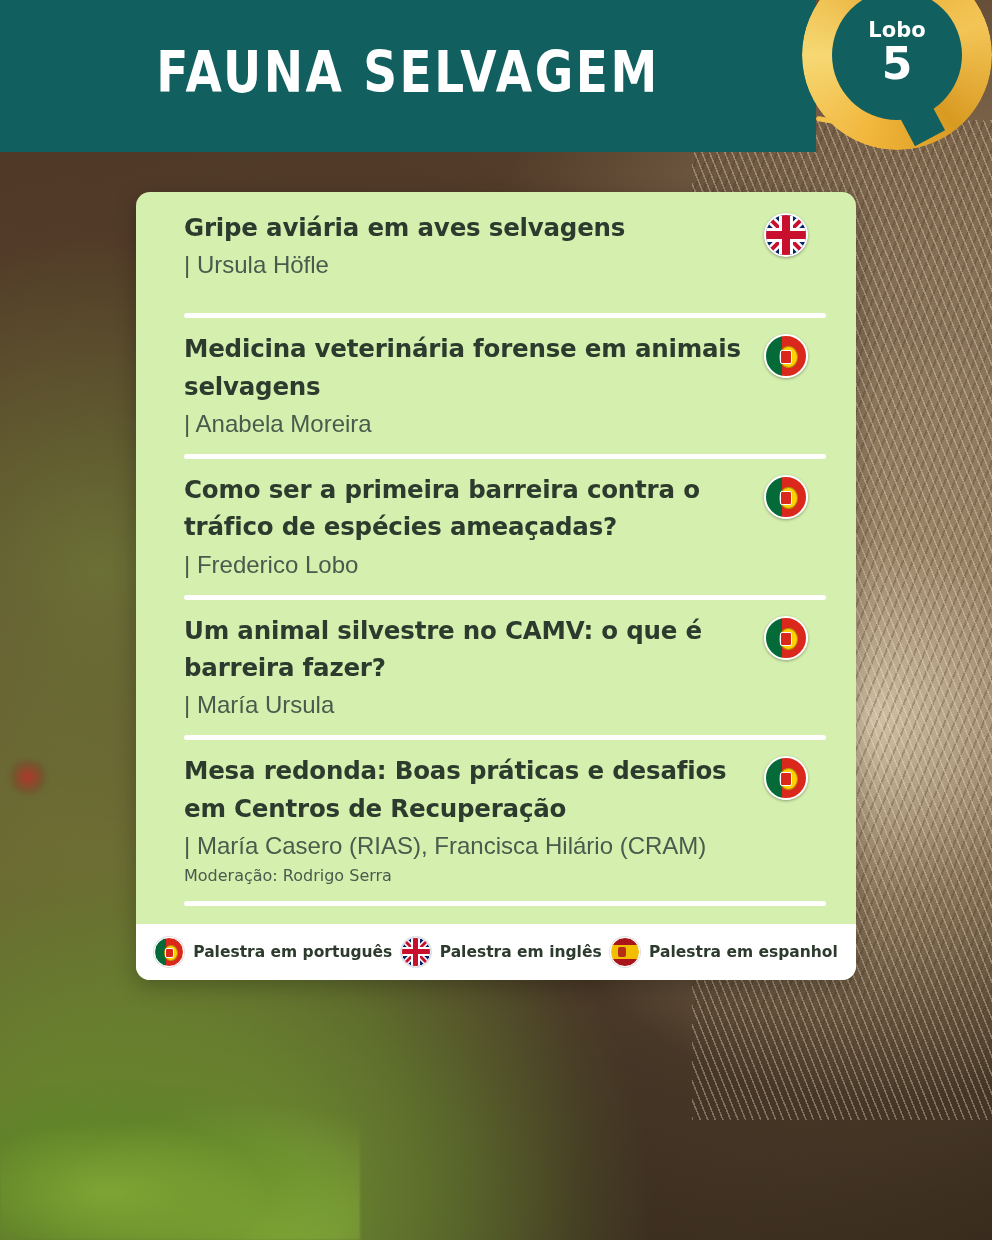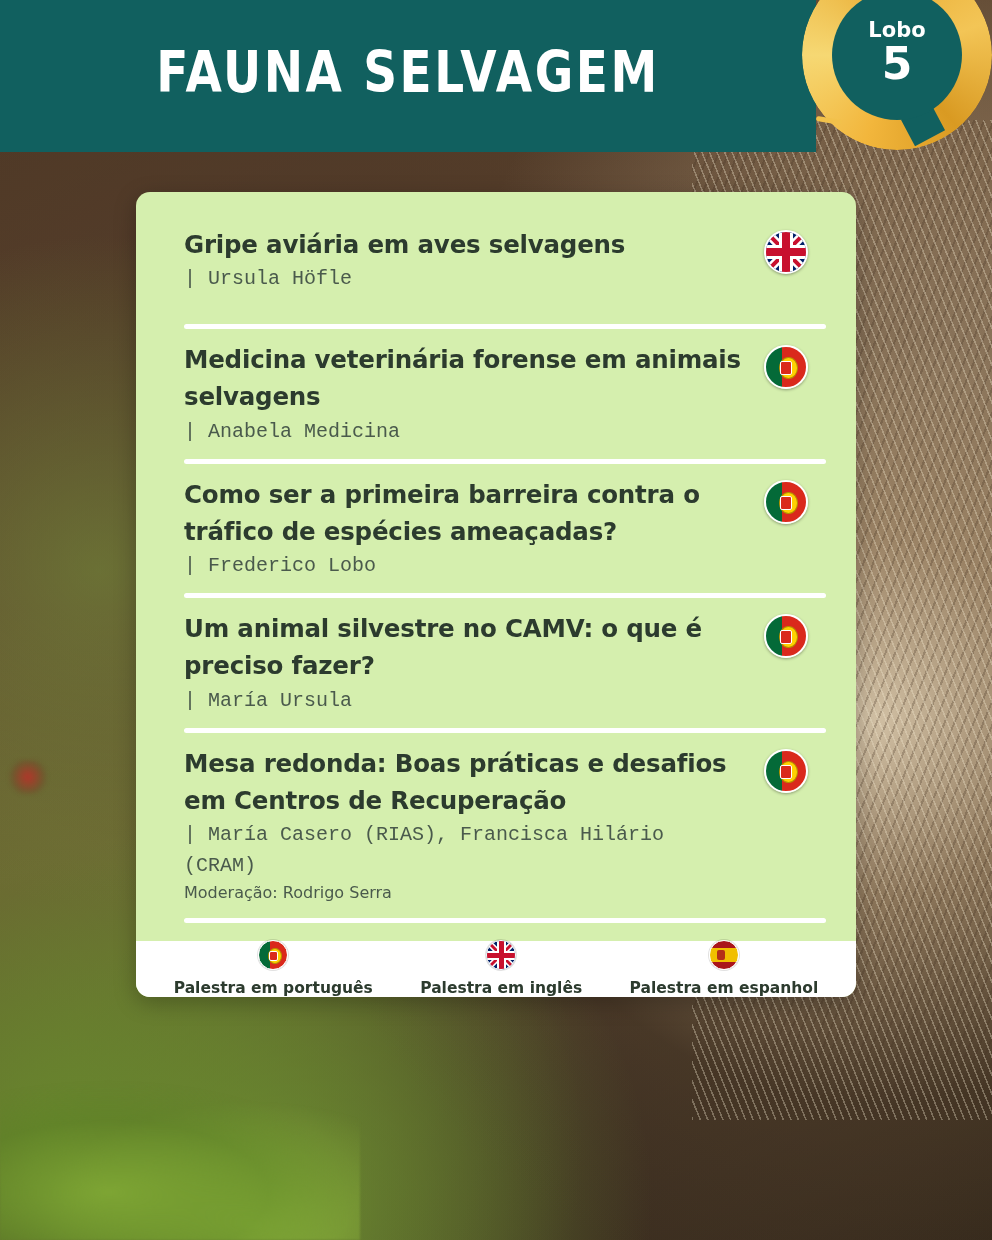--- a/index.html
+++ b/index.html
@@ -138,44 +138,44 @@
 
   
   .card {
     position: absolute;
     left: 136px;
     top: 192px;
     width: 720px;
     background: #d5efae;
     border-radius: 14px;
     z-index: 4;
-    padding: 34px 0 0 0;
+    padding: 17px 0 0 0;
     box-shadow: 0 6px 22px rgba(0,0,0,0.25);
   }
 
   .talk {
     position: relative;
     padding: 0 30px 0 48px;
     margin-bottom: 0;
   }
   .talk-inner { position: relative; padding-right: 78px; }
 
   .talk-title {
     color: #2c3b2e;
     font-weight: bold;
     font-size: 24.5px;
     line-height: 1.52;
     letter-spacing: -0.2px;
     font-family: "DejaVu Sans", sans-serif;
   }
   .talk-speaker {
     color: #4a5a4c;
-    font-size: 20px;
+    font-size: 24px;
     line-height: 1.55;
-    font-family: Liberation Mono, monospace;
+    font-family: Liberation Sans, sans-serif;
     font-weight: normal;
   }
   .talk-moderation {
     color: #4a5a4c;
     font-size: 16px;
     line-height: 1.55;
     font-family: "DejaVu Sans", sans-serif;
   }
 
   .divider {
@@ -272,21 +272,21 @@
   .legend {
     margin-top: 18px;
     background: #ffffff;
     border-radius: 0 0 14px 14px;
     height: 56px;
     display: flex;
     align-items: center;
     justify-content: space-around;
     padding: 0 14px;
   }
-  .legend-item { display: flex; align-items: center; gap: 9px; flex-direction: column; }
+  .legend-item { display: flex; align-items: center; gap: 9px; }
   .legend-flag {
     position: relative;
     width: 30px; height: 30px;
     border-radius: 50%;
     overflow: hidden;
     border: 1.5px solid #ffffff;
     box-shadow: 0 0 0 1px rgba(0,0,0,0.12);
     flex: 0 0 auto;
   }
   .legend-flag.flag-pt::after { width: 12px; height: 14px; margin-top: -7px; border-width: 1px; }
@@ -345,38 +345,38 @@
         <div class="uk-cross-v2"></div>
           <div class="uk-cross-h2"></div>
       </div>
     </div>
   </div>
   <div class="divider tall"></div>
 
   <div class="talk">
     <div class="talk-inner">
       <div class="talk-title">Medicina veterinária forense em animais selvagens</div>
-      <div class="talk-speaker">| Anabela Medicina</div>
+      <div class="talk-speaker">| Anabela Moreira</div>
       <div class="flag flag-pt"></div>
     </div>
   </div>
   <div class="divider"></div>
 
   <div class="talk">
     <div class="talk-inner">
       <div class="talk-title">Como ser a primeira barreira contra o tráfico de espécies ameaçadas?</div>
       <div class="talk-speaker">| Frederico Lobo</div>
       <div class="flag flag-pt"></div>
     </div>
   </div>
   <div class="divider"></div>
 
   <div class="talk">
     <div class="talk-inner">
-      <div class="talk-title">Um animal silvestre no CAMV: o que é preciso fazer?</div>
+      <div class="talk-title">Um animal silvestre no CAMV: o que é barreira fazer?</div>
       <div class="talk-speaker">| María Ursula</div>
       <div class="flag flag-pt"></div>
     </div>
   </div>
   <div class="divider"></div>
 
   <div class="talk">
     <div class="talk-inner">
       <div class="talk-title">Mesa redonda: Boas práticas e desafios em Centros de Recuperação</div>
       <div class="talk-speaker">| María Casero (RIAS), Francisca Hilário (CRAM)</div>

